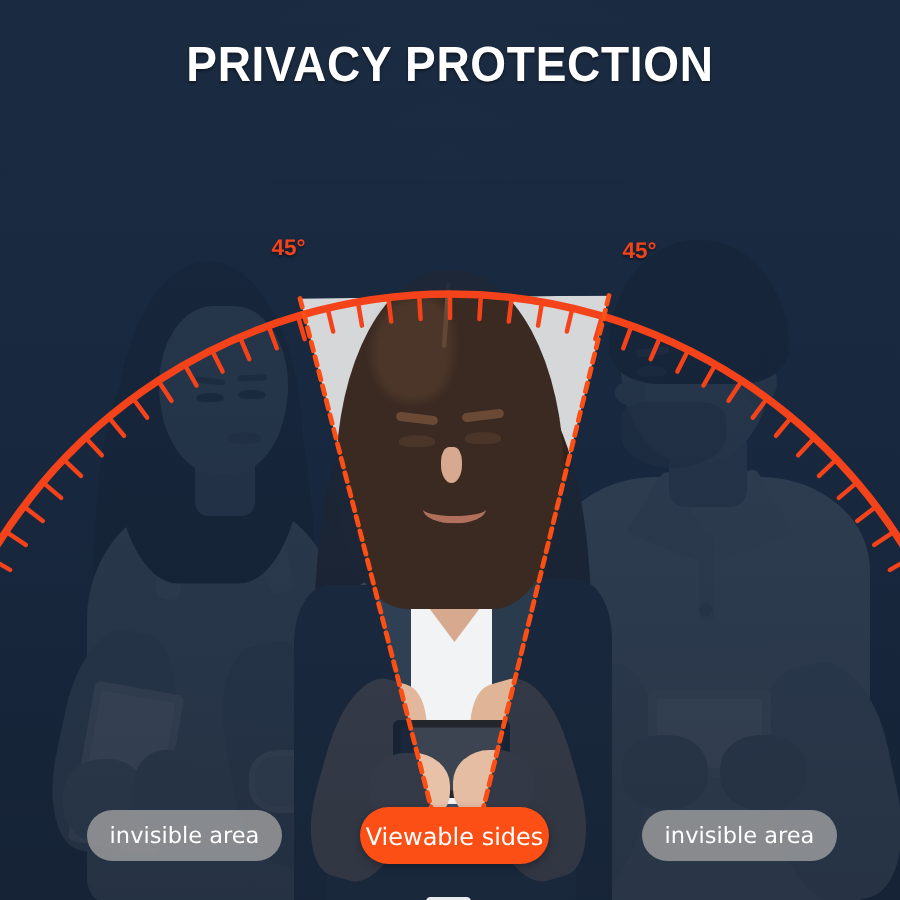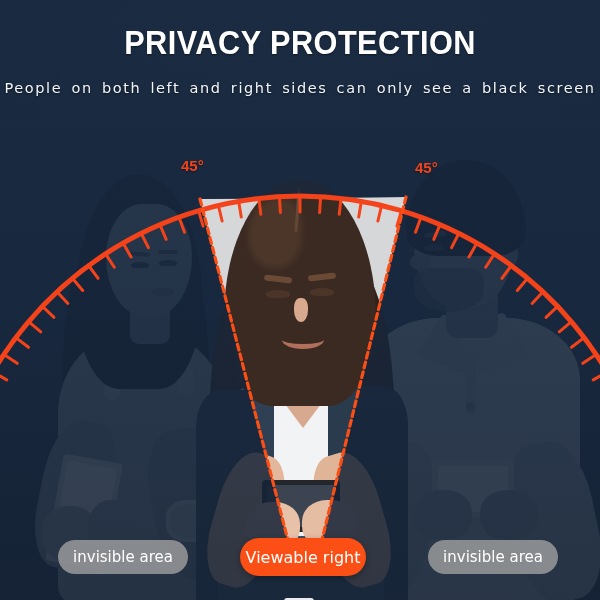--- a/index.html
+++ b/index.html
@@ -289,27 +289,26 @@
         <line x1="625.8" y1="408.5" x2="611.1" y2="414.9" stroke="#f4431a" stroke-width="3" stroke-linecap="round"></line>
       </g>
 
     <path id="arcPath" fill="none" stroke="#f4431a" stroke-width="5" stroke-linecap="round" d="M -25.8 408.5 A 356 356 0 0 1 625.8 408.5"></path>
 
     <path id="wedgeLeftEdge" fill="none" stroke="#fb4f15" stroke-width="3.2" stroke-dasharray="6 4" stroke-linecap="round" d="M 200 199 L 292 556"></path>
     <path id="wedgeRightEdge" fill="none" stroke="#fb4f15" stroke-width="3.2" stroke-dasharray="6 4" stroke-linecap="round" d="M 406 197 L 318 556"></path>
   </svg>
 
   <div id="title">PRIVACY PROTECTION</div>
-  <div id="subtitle">People on both left and right sides can only see a black screen</div>
 
   <div class="deg" id="degL">45°</div>
   <div class="deg" id="degR">45°</div>
 
   <div class="pill invisible" id="pillLeft">
     <span>invisible area</span>
   </div>
   <div class="pill" id="pillCenter">
-    <span>Viewable right</span>
+    <span>Viewable sides</span>
   </div>
   <div class="pill invisible" id="pillRight">
     <span>invisible area</span>
   </div>
 </div>
 
 </body></html>

